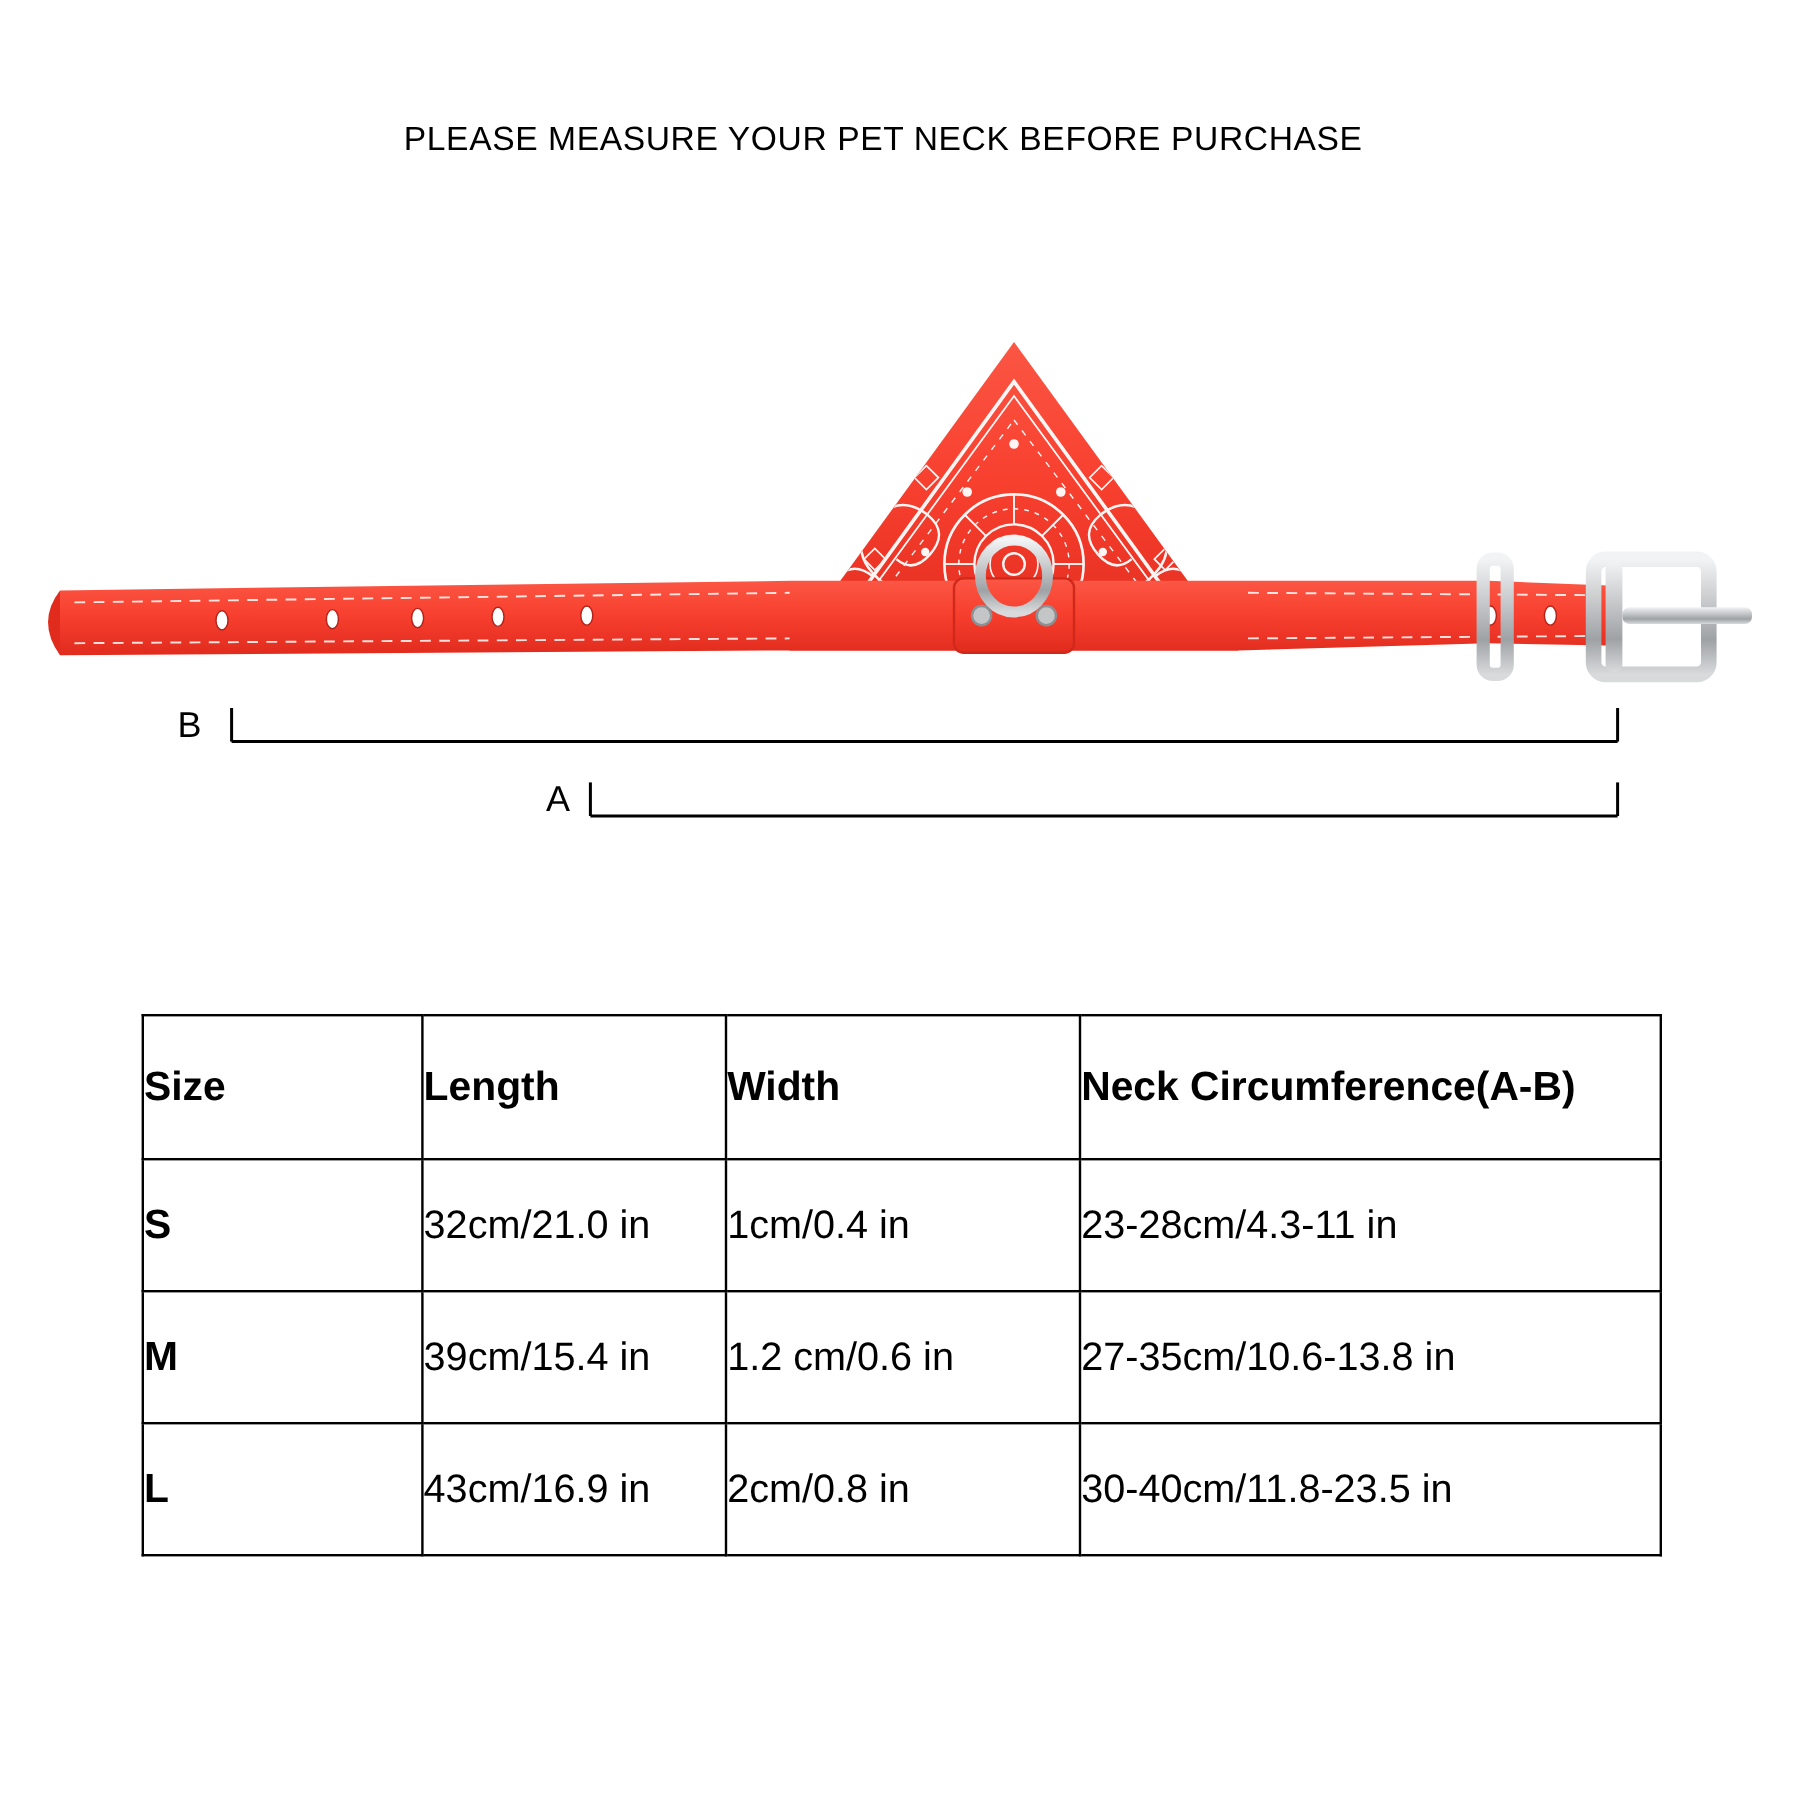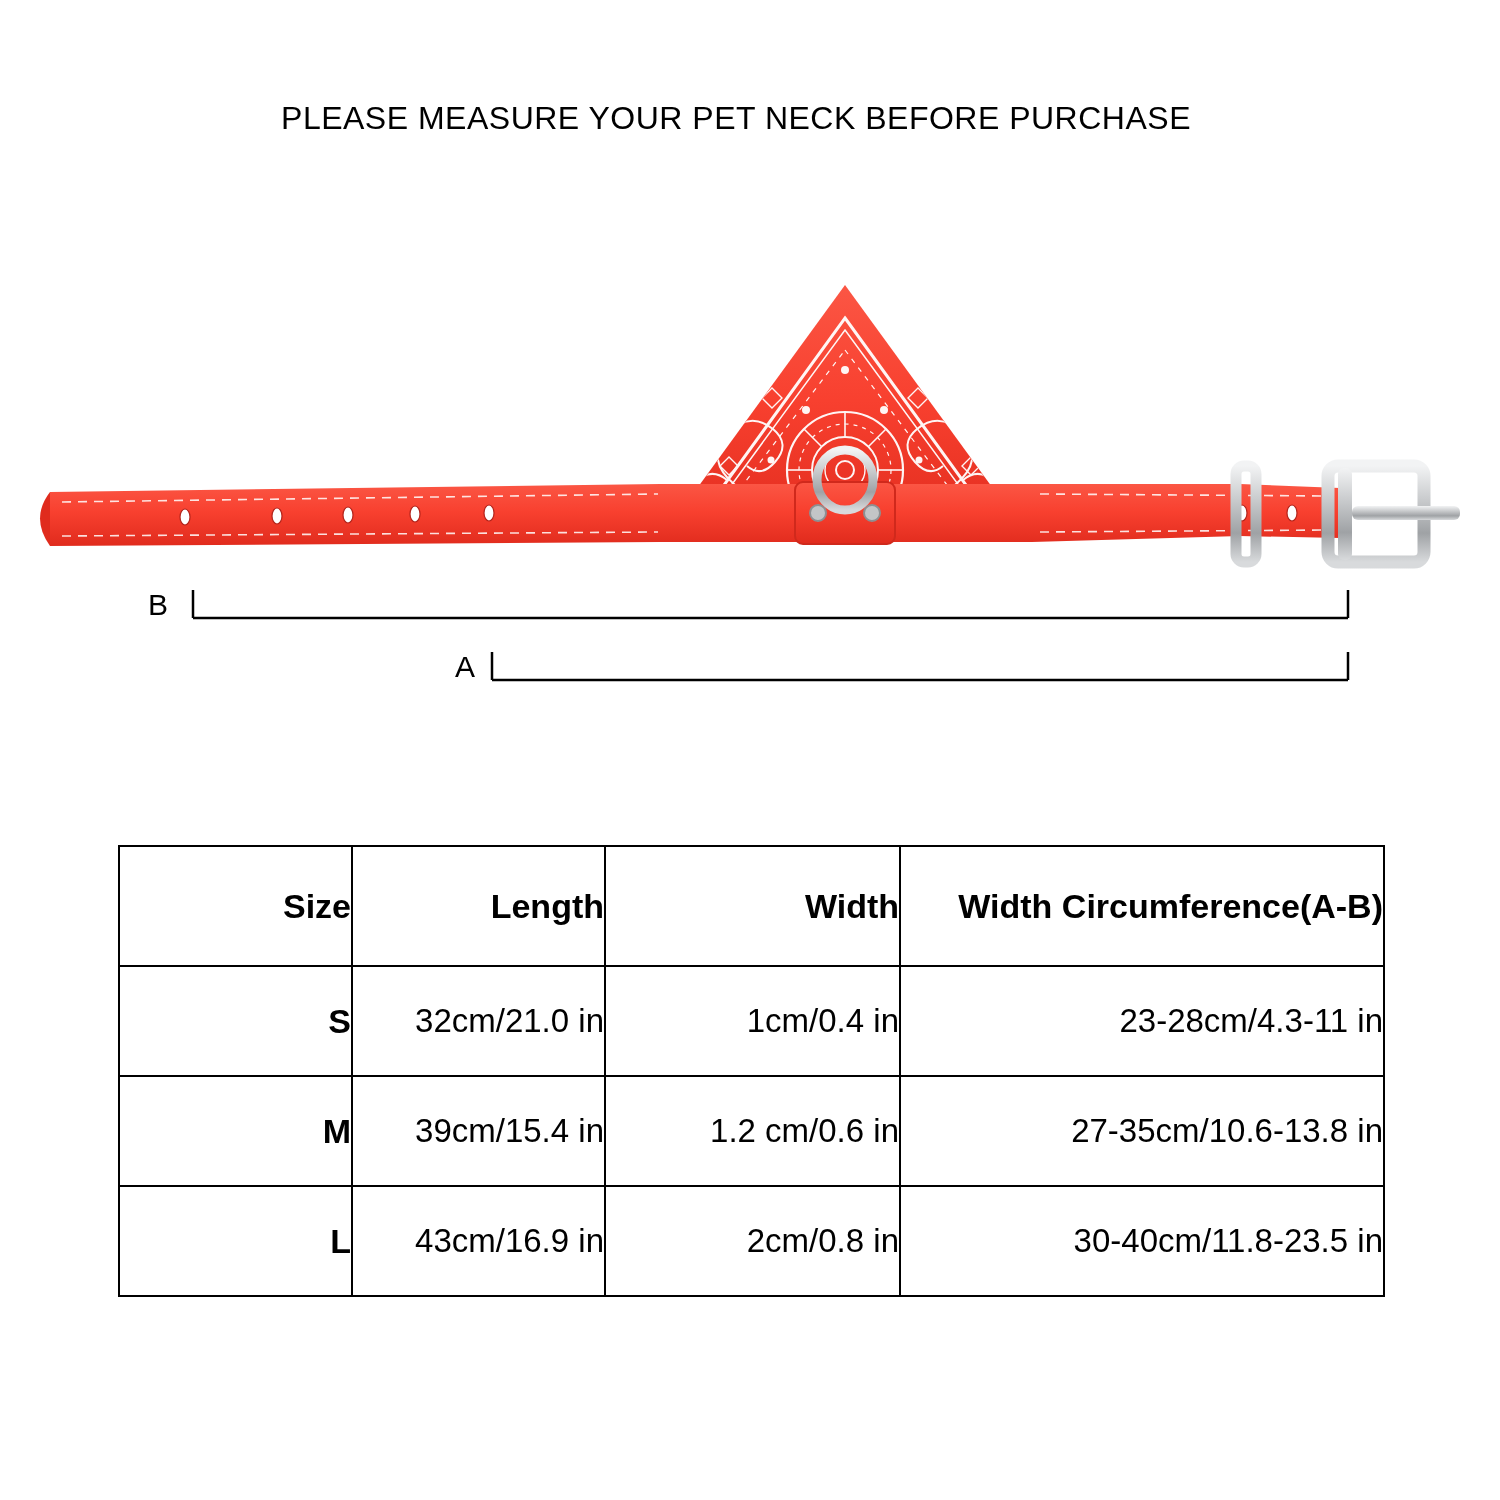--- a/index.html
+++ b/index.html
@@ -15,21 +15,21 @@
     position: relative;
     overflow: hidden;
   }
 
   #page-title {
     position: absolute;
     top: 100px;
     left: 0;
     width: 1472px;
     text-align: center;
-    font-size: 32px;
+    font-size: 28px;
     letter-spacing: 0.5px;
     font-weight: 400;
     color: #000000;
     white-space: nowrap;
   }
 
   
   #product-illustration {
     position: absolute;
     top: 270px;
@@ -61,21 +61,21 @@
     left: 118px;
     top: 845px;
     width: 1265px;
     border-collapse: collapse;
     table-layout: fixed;
   }
   #size-table td, #size-table th {
     border: 2px solid #000000;
     padding: 0;
     height: 108px;
-    text-align: right;
+    text-align: left;
     vertical-align: middle;
     font-size: 33px;
     font-weight: 400;
     color: #000000;
   }
   #size-table thead th {
     font-weight: bold;
     font-size: 34px;
     height: 118px;
   }
@@ -226,21 +226,21 @@
     <col class="col-size">
       <col class="col-length">
       <col class="col-width">
       <col class="col-neck">
   </colgroup>
   <thead>
     <tr>
       <th>Size</th>
       <th>Length</th>
       <th>Width</th>
-      <th>Width Circumference(A-B)</th>
+      <th>Neck Circumference(A-B)</th>
     </tr>
   </thead>
   <tbody>
     <tr>
       <td class="size-cell">S</td>
       <td>32cm/21.0 in</td>
       <td>1cm/0.4 in</td>
       <td>23-28cm/4.3-11 in</td>
     </tr>
     <tr>

